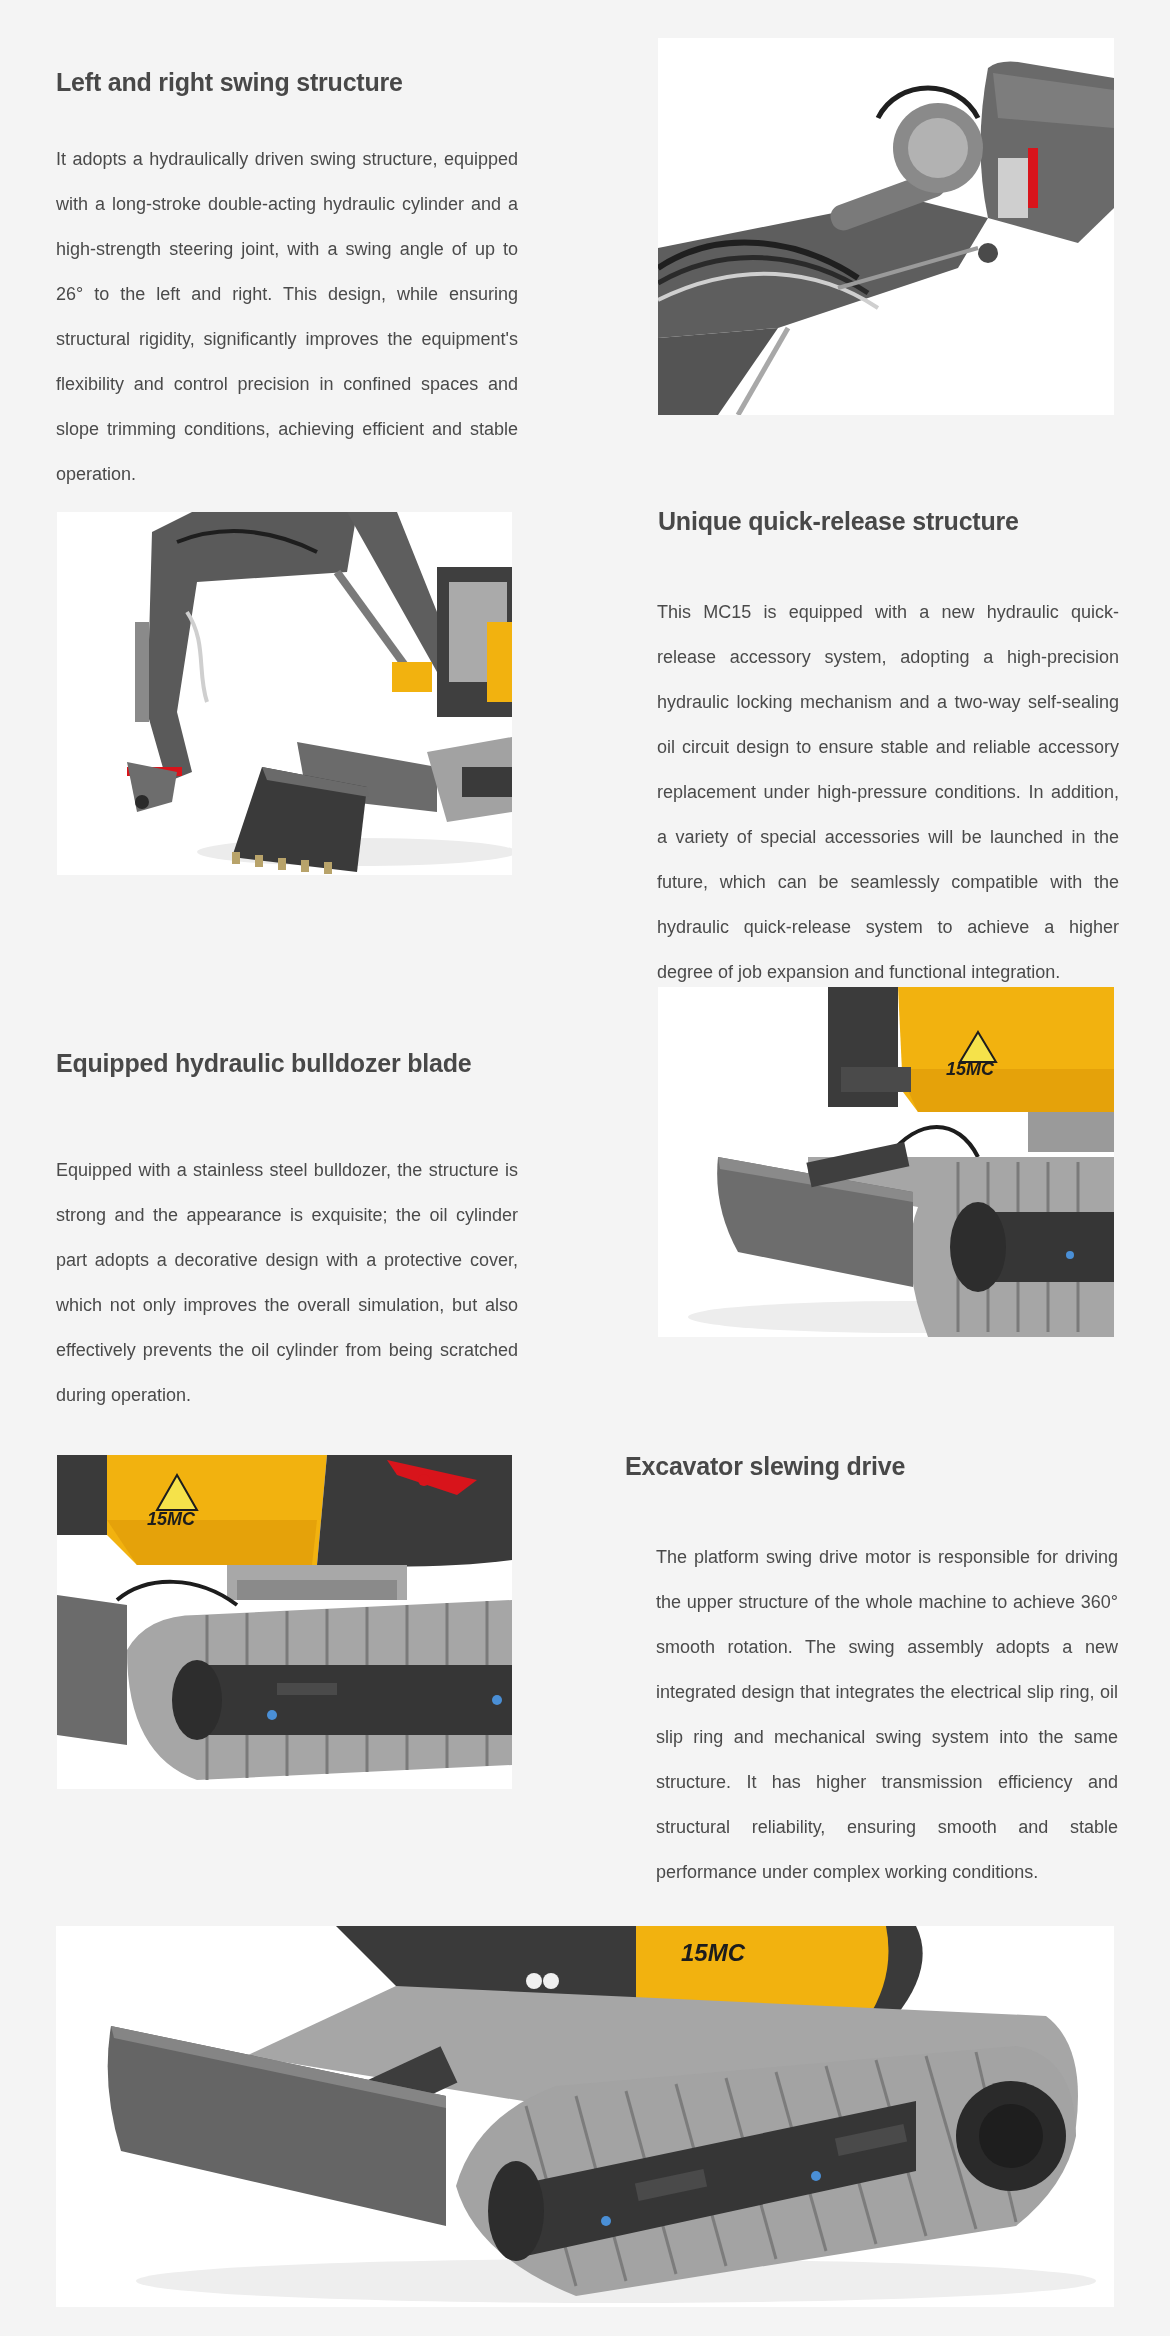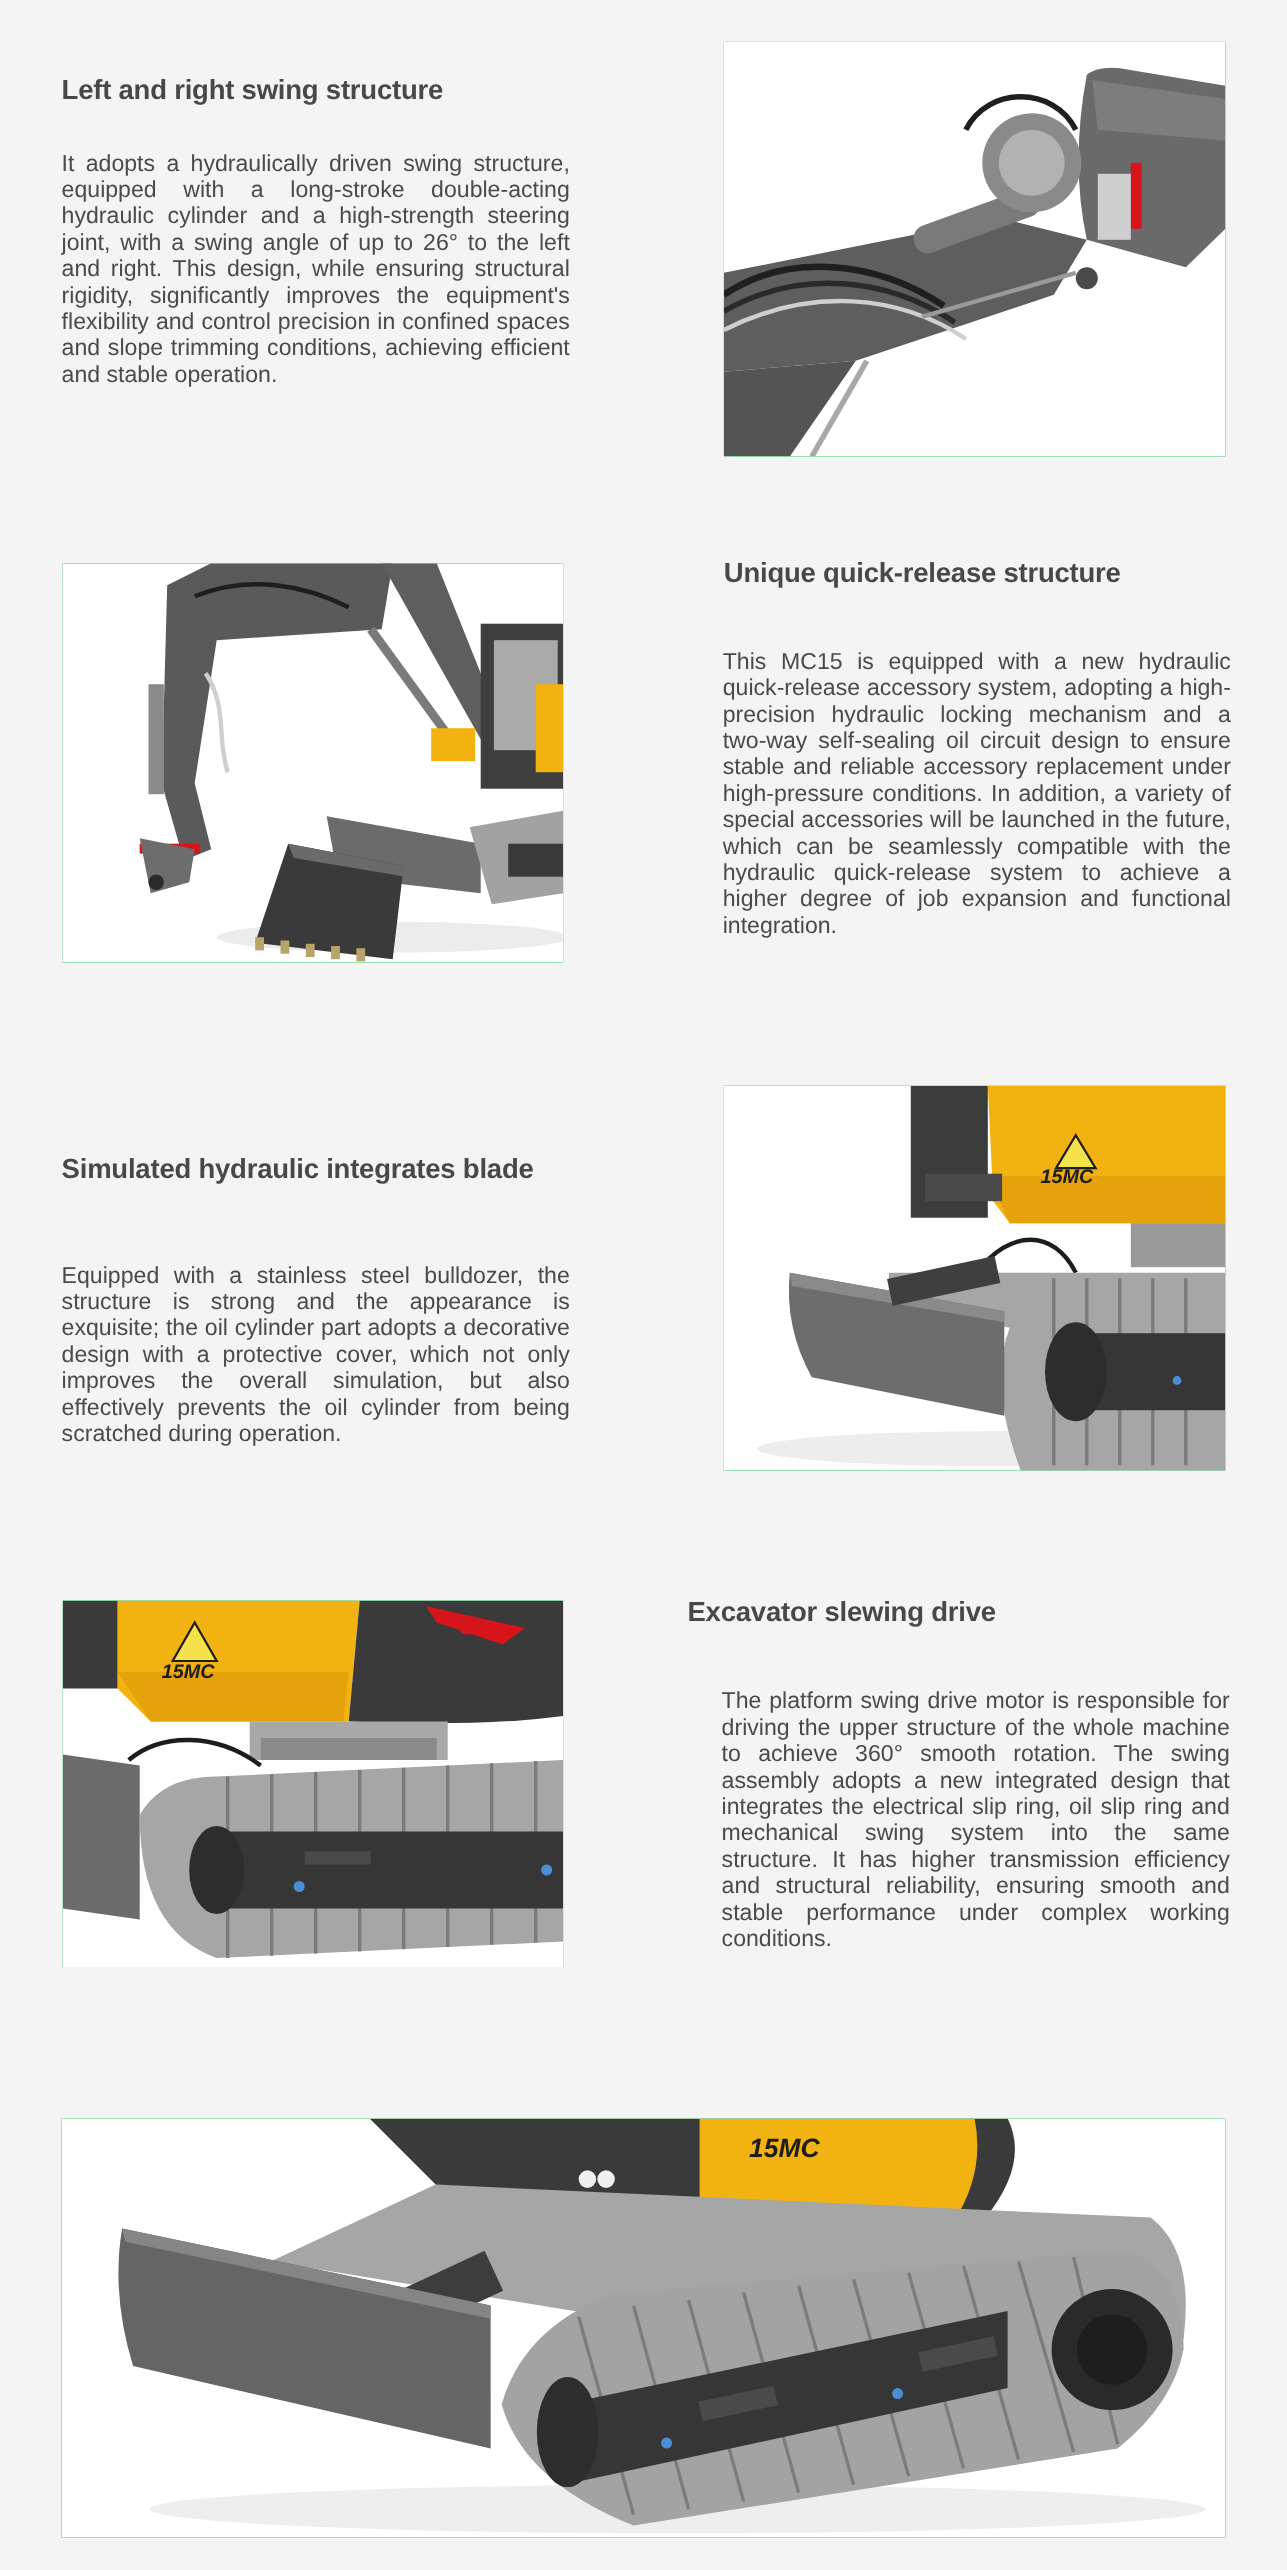--- a/index.html
+++ b/index.html
@@ -6,21 +6,21 @@
   body {
     width: 1170px; height: 2336px; background: #f4f4f4;
     position: relative; overflow: hidden;
     font-family: "Liberation Sans", "DejaVu Sans", sans-serif; color: #444;
   }
   .section-title {
     position: absolute; margin: 0; font-size: 25px; font-weight: bold; color: #484848;
     letter-spacing: -0.2px; white-space: nowrap;
   }
   .section-body {
-    position: absolute; margin: 0; font-size: 21px; line-height: 24px; color: #4a4a4a;
+    position: absolute; margin: 0; font-size: 18px; line-height: 45px; color: #4a4a4a;
     text-align: justify; width: 462px;
   }
   .photo {
     position: absolute; background: #22c55e; overflow: hidden;
   }
   .photo svg { display: block; width: 100%; height: 100%; }
 </style>
 </head>
 <body>
 
@@ -90,21 +90,21 @@
       <rect x="267" y="350" width="8" height="12"></rect>
     </g>
 
     <path d="M370 240 L455 225 L455 300 L390 310 Z" fill="#a2a2a2"></path>
     <rect x="405" y="255" width="50" height="30" fill="#3a3a3a"></rect>
   </svg>
 </div>
 <h2 class="section-title" style="left:658px; top:507px;text-align:right;">Unique quick-release structure</h2>
 <p class="section-body" style="left:657px; top:590px;">This MC15 is equipped with a new hydraulic quick-release accessory system, adopting a high-precision hydraulic locking mechanism and a two-way self-sealing oil circuit design to ensure stable and reliable accessory replacement under high-pressure conditions. In addition, a variety of special accessories will be launched in the future, which can be seamlessly compatible with the hydraulic quick-release system to achieve a higher degree of job expansion and functional integration.</p>
 
-<h2 class="section-title" style="left:56px; top:1049px;">Simulated hydraulic integrates blade</h2>
+<h2 class="section-title" style="left:56px; top:1049px;">Equipped hydraulic bulldozer blade</h2>
 <p class="section-body" style="left:56px; top:1148px;">Equipped with a stainless steel bulldozer, the structure is strong and the appearance is exquisite; the oil cylinder part adopts a decorative design with a protective cover, which not only improves the overall simulation, but also effectively prevents the oil cylinder from being scratched during operation.</p>
 <div class="photo" style="left:658px; top:987px; width:456px; height:350px;" title="Bulldozer blade mounted in front of crawler tracks with yellow 15MC body">
   <svg viewBox="0 0 456 350" preserveAspectRatio="none">
     <rect width="456" height="350" fill="#ffffff"></rect>
     <ellipse cx="250" cy="330" rx="220" ry="16" fill="#ededed"></ellipse>
 
     <rect x="170" y="0" width="70" height="120" fill="#3b3b3b"></rect>
     <path d="M240 0 L456 0 L456 125 L260 125 L245 105 Z" fill="#f2b20f"></path>
     <path d="M240 82 L456 82 L456 125 L260 125 Z" fill="#e5a20a"></path>
     <rect x="183" y="80" width="70" height="25" fill="#4a4a4a"></rect>

